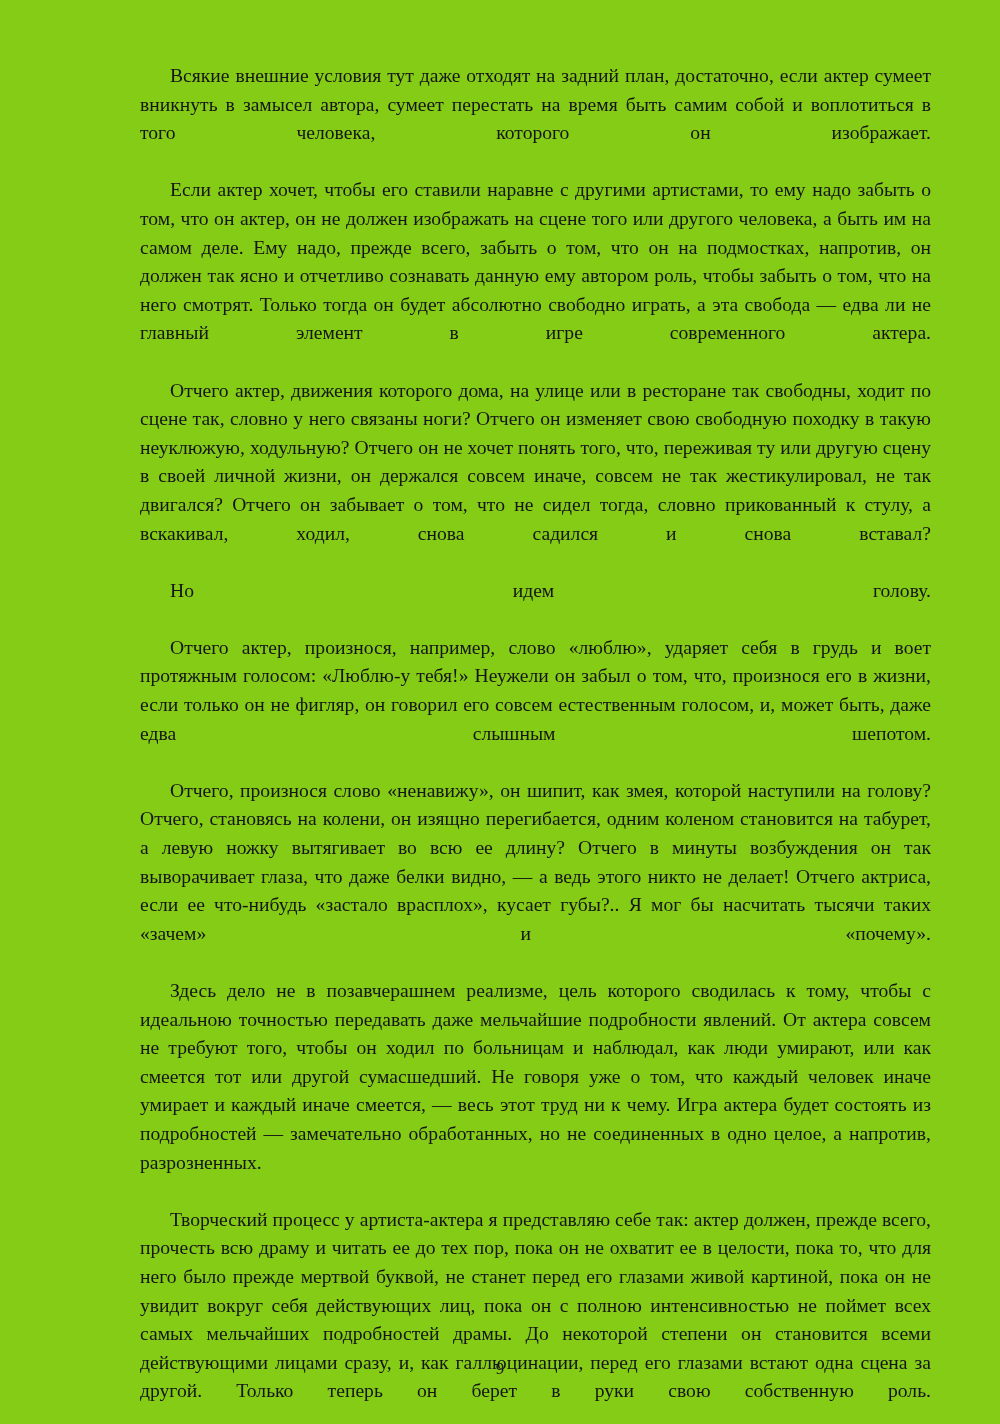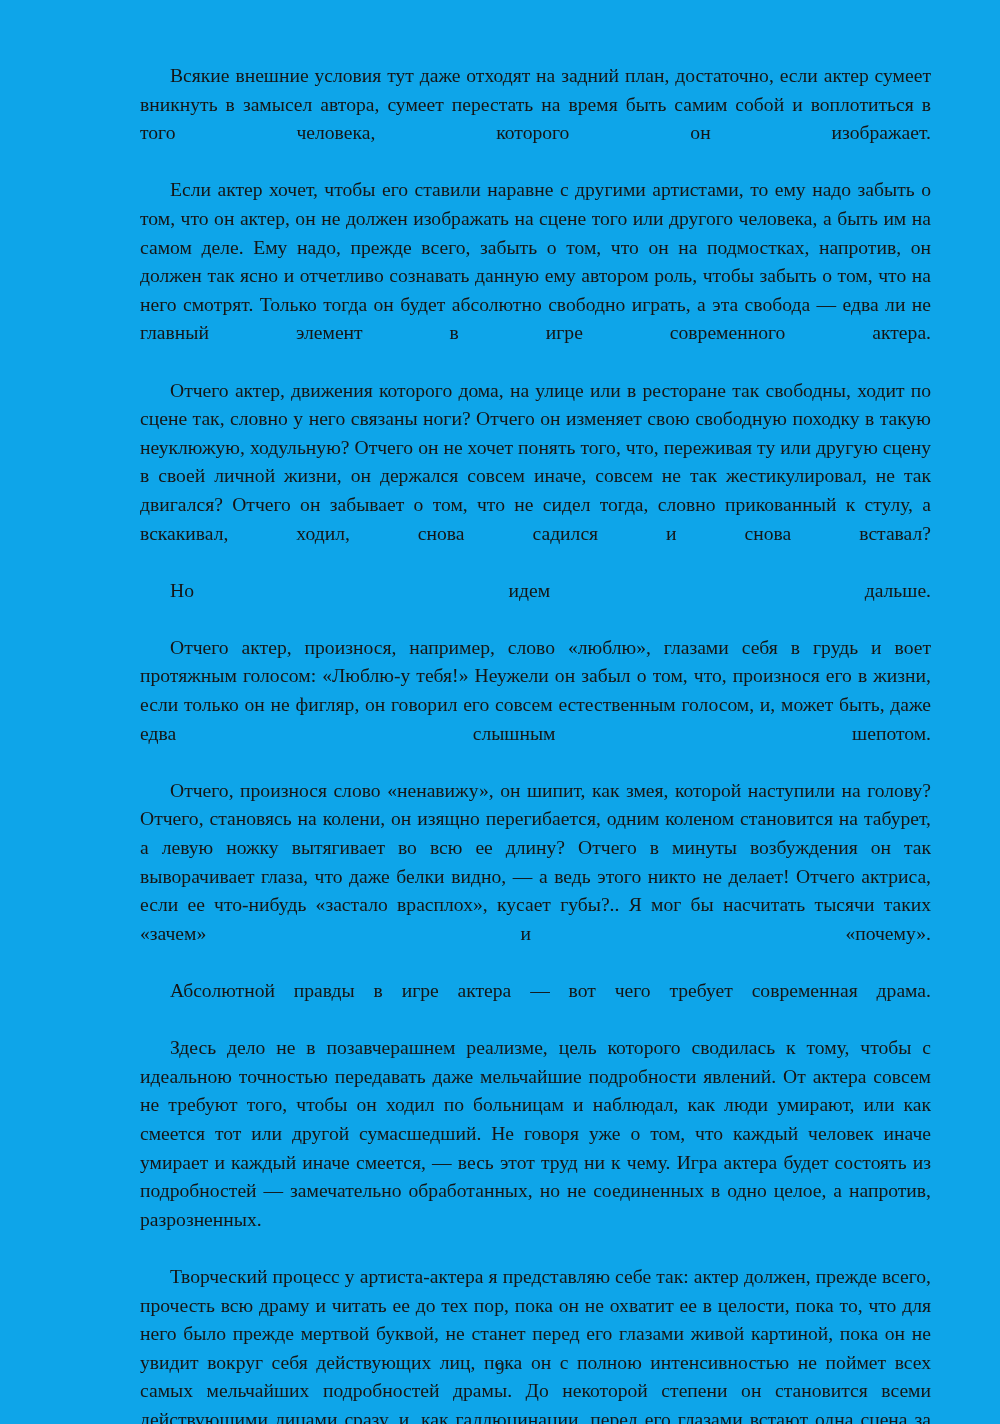--- a/index.html
+++ b/index.html
@@ -17,21 +17,21 @@
     color: #151515;
     -webkit-font-smoothing: antialiased;
   }
 
   .page {
     position: absolute;
     left: 0;
     top: 0;
     width: 1000px;
     height: 1424px;
-    background: #0ea5e9;
+    background: #84cc16;
   }
 
   .text-column {
     position: absolute;
     left: 140px;
     top: 62px;
     width: 791px;
   }
 
   p.para {
@@ -73,24 +73,23 @@
 </style>
 </head>
 <body>
 
 <div class="page">
 
   <div class="text-column">
     <p class="para">Всякие внешние условия тут даже отходят на задний план, достаточно, если актер сумеет вникнуть в замысел автора, сумеет перестать на время быть самим собой и воплотиться в того человека, которого он изображает.</p>
     <p class="para">Если актер хочет, чтобы его ставили наравне с другими артистами, то ему надо забыть о том, что он актер, он не должен изображать на сцене того или другого человека, а быть им на самом деле. Ему надо, прежде всего, забыть о том, что он на подмостках, напротив, он должен так ясно и отчетливо сознавать данную ему автором роль, чтобы забыть о том, что на него смотрят. Только тогда он будет абсолютно свободно играть, а эта свобода — едва ли не главный элемент в игре современного актера.</p>
     <p class="para">Отчего актер, движения которого дома, на улице или в ресторане так свободны, ходит по сцене так, словно у него связаны ноги? Отчего он изменяет свою свободную походку в такую неуклюжую, ходульную? Отчего он не хочет понять того, что, переживая ту или другую сцену в своей личной жизни, он держался совсем иначе, совсем не так жестикулировал, не так двигался? Отчего он забывает о том, что не сидел тогда, словно прикованный к стулу, а вскакивал, ходил, снова садился и снова вставал?</p>
-    <p class="para">Но идем дальше.</p>
-    <p class="para">Отчего актер, произнося, например, слово «люблю», глазами себя в грудь и воет протяжным голосом: «Люблю-у тебя!» Неужели он забыл о том, что, произнося его в жизни, если только он не фигляр, он говорил его совсем естественным голосом, и, может быть, даже едва слышным шепотом.</p>
+    <p class="para">Но идем голову.</p>
+    <p class="para">Отчего актер, произнося, например, слово «люблю», ударяет себя в грудь и воет протяжным голосом: «Люблю-у тебя!» Неужели он забыл о том, что, произнося его в жизни, если только он не фигляр, он говорил его совсем естественным голосом, и, может быть, даже едва слышным шепотом.</p>
     <p class="para">Отчего, произнося слово «ненавижу», он шипит, как змея, которой наступили на голову? Отчего, становясь на колени, он изящно перегибается, одним коленом становится на табурет, а левую ножку вытягивает во всю ее длину? Отчего в минуты возбуждения он так выворачивает глаза, что даже белки видно, — а ведь этого никто не делает! Отчего актриса, если ее что-нибудь «застало врасплох», кусает губы?.. Я мог бы насчитать тысячи таких «зачем» и «почему».</p>
-    <p class="para">Абсолютной правды в игре актера — вот чего требует современная драма.</p>
     <p class="para">Здесь дело не в позавчерашнем реализме, цель которого сводилась к тому, чтобы с идеальною точностью передавать даже мельчайшие подробности явлений. От актера совсем не требуют того, чтобы он ходил по больницам и наблюдал, как люди умирают, или как смеется тот или другой сумасшедший. Не говоря уже о том, что каждый человек иначе умирает и каждый иначе смеется, — весь этот труд ни к чему. Игра актера будет состоять из подробностей —  замечательно обработанных, но не соединенных в одно целое, а напротив, разрозненных.</p>
     <p class="para">Творческий процесс у артиста-актера я представляю себе так: актер должен, прежде всего, прочесть всю драму и читать ее до тех пор, пока он не охватит ее в целости, пока то, что для него было прежде мертвой буквой, не станет перед его глазами живой картиной, пока он не увидит вокруг себя действующих лиц, пока он с полною интенсивностью не поймет всех самых мельчайших подробностей драмы. До некоторой степени он становится всеми действующими лицами сразу, и, как галлюцинации, перед его глазами встают одна сцена за другой. Только теперь он берет в руки свою собственную роль.</p>
 
   </div>
 
   <div class="page-number">9</div>
 
 </div>
 
 </body></html>

